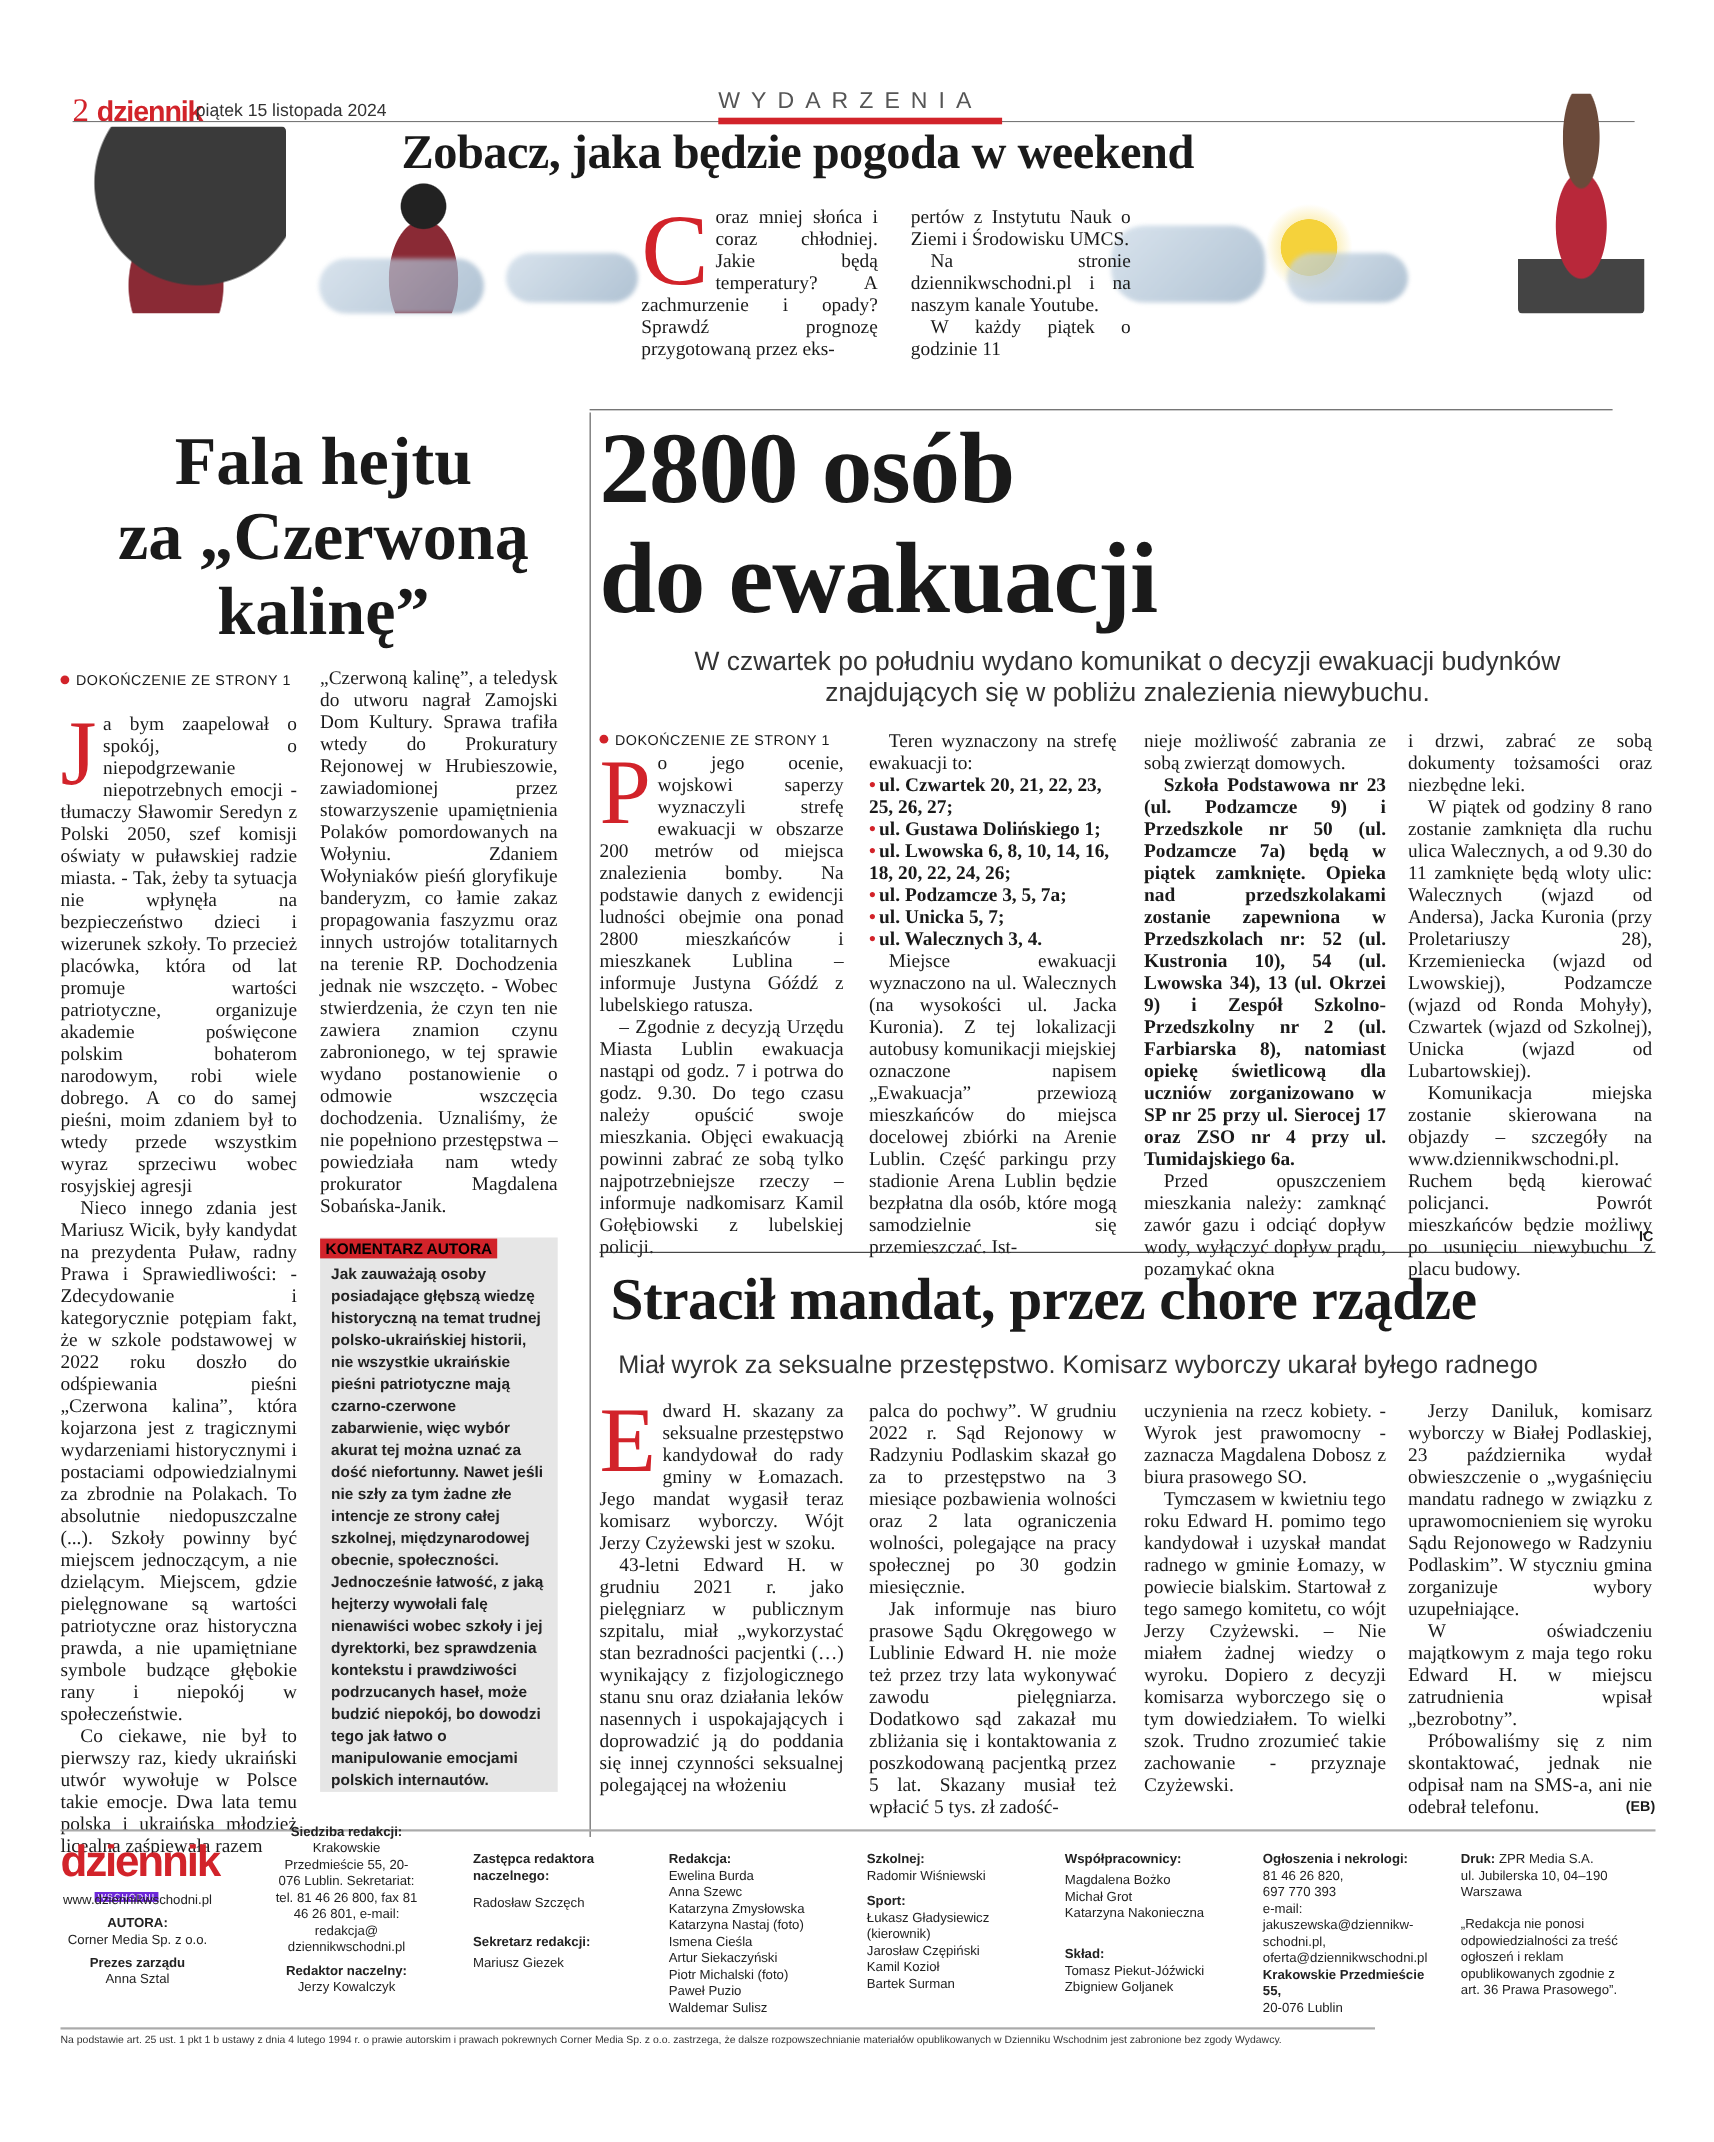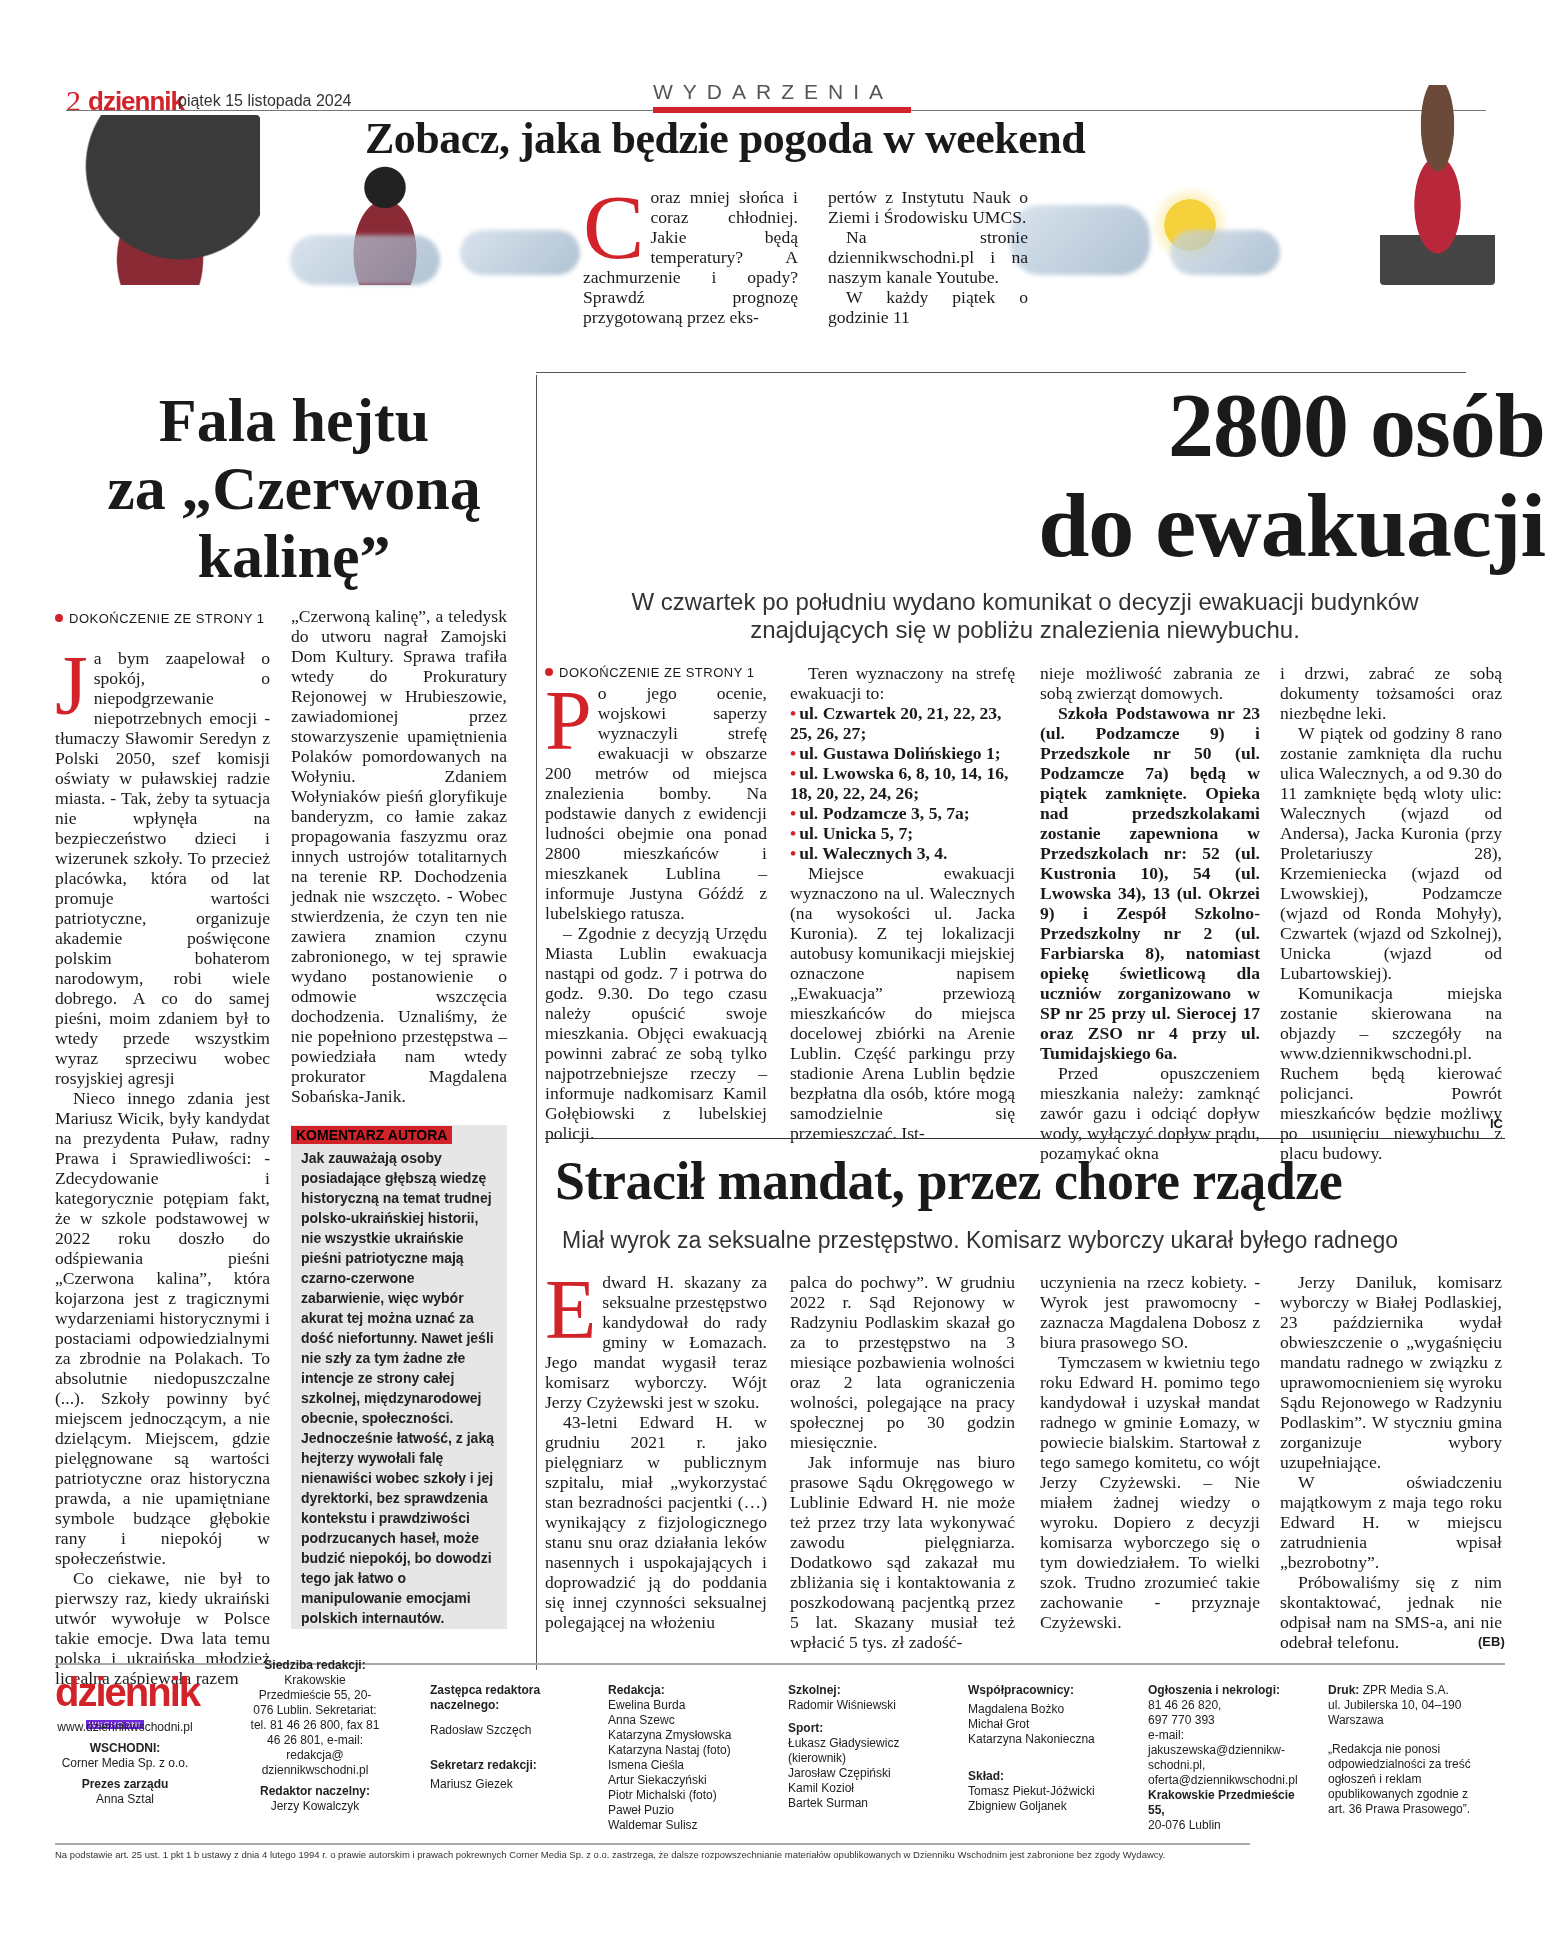--- a/index.html
+++ b/index.html
@@ -69,21 +69,21 @@
 </div>
 <div class="abs body-text" style="left:291px;top:606px;width:216px;">
   <p class="noindent">„Czerwoną kalinę”, a teledysk do utworu nagrał Zamojski Dom Kultury. Sprawa trafiła wtedy do Prokuratury Rejonowej w Hrubieszowie, zawiadomionej przez stowarzyszenie upamiętnienia Polaków pomordowanych na Wołyniu. Zdaniem Wołyniaków pieśń gloryfikuje banderyzm, co łamie zakaz propagowania faszyzmu oraz innych ustrojów totalitarnych na terenie RP. Dochodzenia jednak nie wszczęto. - Wobec stwierdzenia, że czyn ten nie zawiera znamion czynu zabronionego, w tej sprawie wydano postanowienie o odmowie wszczęcia dochodzenia. Uznaliśmy, że nie popełniono przestępstwa – powiedziała nam wtedy prokurator Magdalena Sobańska-Janik.</p>
 </div>
 <div class="abs" style="left:291px;top:1125px;width:216px;height:504px;background:#e6e6e6;">
   <div class="sans" style="display:inline-block;background:#d2232a;color:#000000;font-weight:900;font-size:14px;padding:1px 5px;">KOMENTARZ AUTORA</div>
   <div class="sans" style="padding:4px 10px;font-size:14px;line-height:20px;font-weight:bold;color:#222">Jak zauważają osoby posiadające głębszą wiedzę historyczną na temat trudnej polsko-ukraińskiej historii, nie wszystkie ukraińskie pieśni patriotyczne mają czarno-czerwone zabarwienie, więc wybór akurat tej można uznać za dość niefortunny. Nawet jeśli nie szły za tym żadne złe intencje ze strony całej szkolnej, międzynarodowej obecnie, społeczności. Jednocześnie łatwość, z jaką hejterzy wywołali falę nienawiści wobec szkoły i jej dyrektorki, bez sprawdzenia kontekstu i prawdziwości podrzucanych haseł, może budzić niepokój, bo dowodzi tego jak łatwo o manipulowanie emocjami polskich internautów.</div>
 </div>
 <div class="rule" style="left:536px;top:375px;width:1px;height:1295px;background:#555"></div>
 
-<div class="abs serif" style="left:545px;top:375px;width:1000px;text-align:right;font-size:92px;font-weight:bold;line-height:100px;letter-spacing:-1px;">
+<div class="abs serif" style="left:545px;top:375px;width:1000px;text-align:left;font-size:92px;font-weight:bold;line-height:100px;letter-spacing:-1px;">
   <div>2800 osób</div>
   <div>do ewakuacji</div>
 </div>
 <div class="abs sans" style="left:585px;top:588px;width:880px;text-align:center;font-size:24px;line-height:28px;color:#333;font-weight:300;">W czwartek po południu wydano komunikat o decyzji ewakuacji budynków znajdujących się w pobliżu znalezienia niewybuchu.</div>
 
 <div class="abs kicker" style="left:545px;top:665px;"><span class="dot"></span><span>Dokończenie ze strony 1</span></div>
 <div class="abs body-text" style="left:545px;top:683px;width:222px;">
   <span class="dropcap" style="font-size:84px;">P</span>
   <span>o jego ocenie, wojskowi saperzy wyznaczyli strefę ewakuacji w obszarze 200 metrów od miejsca znalezienia bomby. Na podstawie danych z ewidencji ludności obejmie ona ponad 2800 mieszkańców i mieszkanek Lublina – informuje Justyna Góźdź z lubelskiego ratusza.</span>
   <p>– Zgodnie z decyzją Urzędu Miasta Lublin ewakuacja nastąpi od godz. 7 i potrwa do godz. 9.30. Do tego czasu należy opuścić swoje mieszkania. Objęci ewakuacją powinni zabrać ze sobą tylko najpotrzebniejsze rzeczy – informuje nadkomisarz Kamil Gołębiowski z lubelskiej policji.</p>
@@ -136,21 +136,21 @@
 </div>
 <div class="abs sans" style="left:1478px;top:1634px;font-size:13px;font-weight:bold">(EB)</div>
 
 <div class="rule" style="left:55px;top:1663px;width:1450px;height:2px;background:#aaa"></div>
 <div class="abs" style="left:55px;top:1672px;width:120px;text-align:center;">
   <div class="sans" style="font-size:40px;font-weight:900;color:#d2232a;letter-spacing:-2px;line-height:40px;">dziennik</div>
   <div class="sans" style="font-size:8px;background:#6d28d9;color:#fff;display:inline-block;padding:0 3px;letter-spacing:1px">WSCHODNI</div>
 </div>
 <div class="abs footer-col" style="left:55px;top:1720px;width:140px;text-align:center;">
   <div>www.dziennikwschodni.pl</div>
-  <div class="h" style="margin-top:6px">WSCHODNI:</div>
+  <div class="h" style="margin-top:6px">AUTORA:</div>
   <div>Corner Media  Sp. z o.o.</div>
   <div class="h" style="margin-top:6px">Prezes zarządu</div>
   <div>Anna Sztal</div>
 </div>
 <div class="abs footer-col" style="left:250px;top:1658px;width:130px;text-align:center;">
   <span class="h">Siedziba redakcji:</span>
   <span>Krakowskie Przedmieście 55, 20-076 Lublin. Sekretariat: tel. 81 46 26 800, fax 81 46 26 801, e-mail: redakcja@ dziennikwschodni.pl</span>
   <div class="h" style="margin-top:6px">Redaktor naczelny:</div>
   <div>Jerzy Kowalczyk</div>
 </div>

